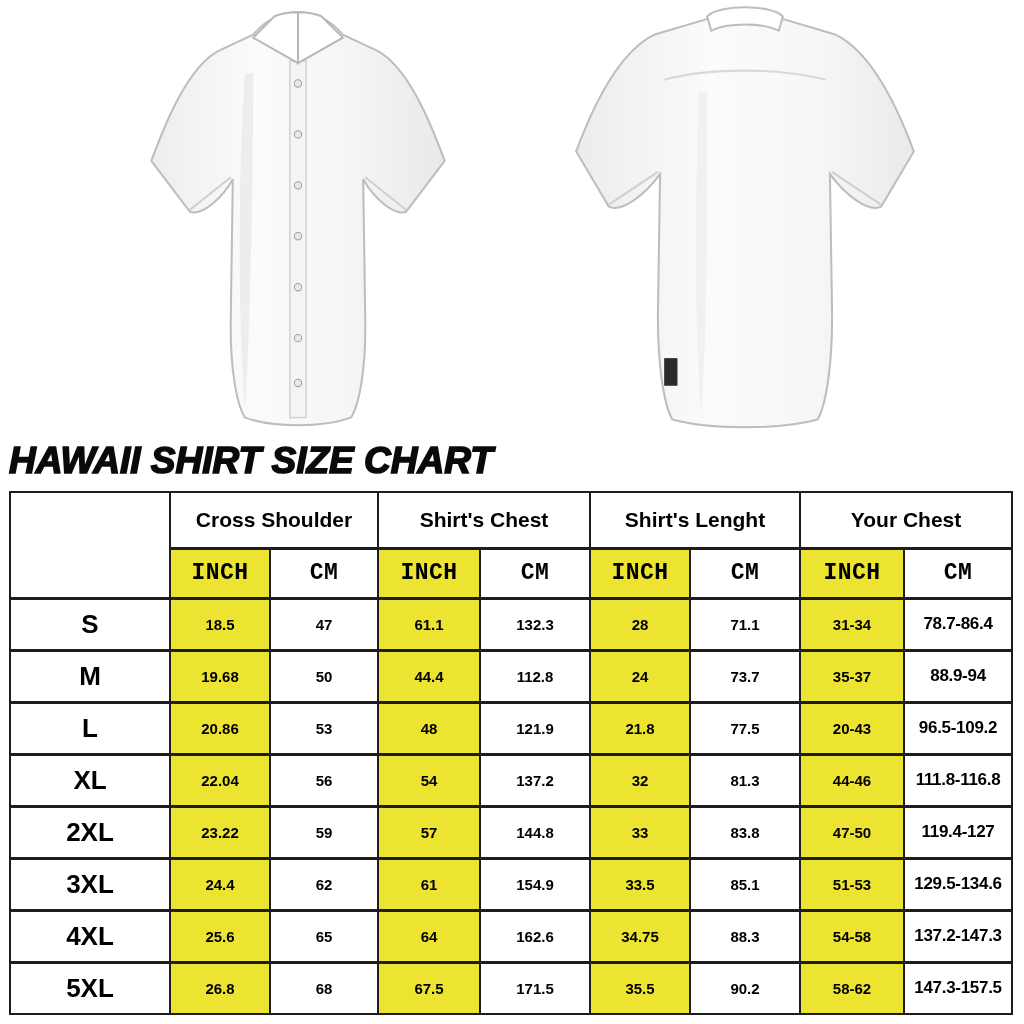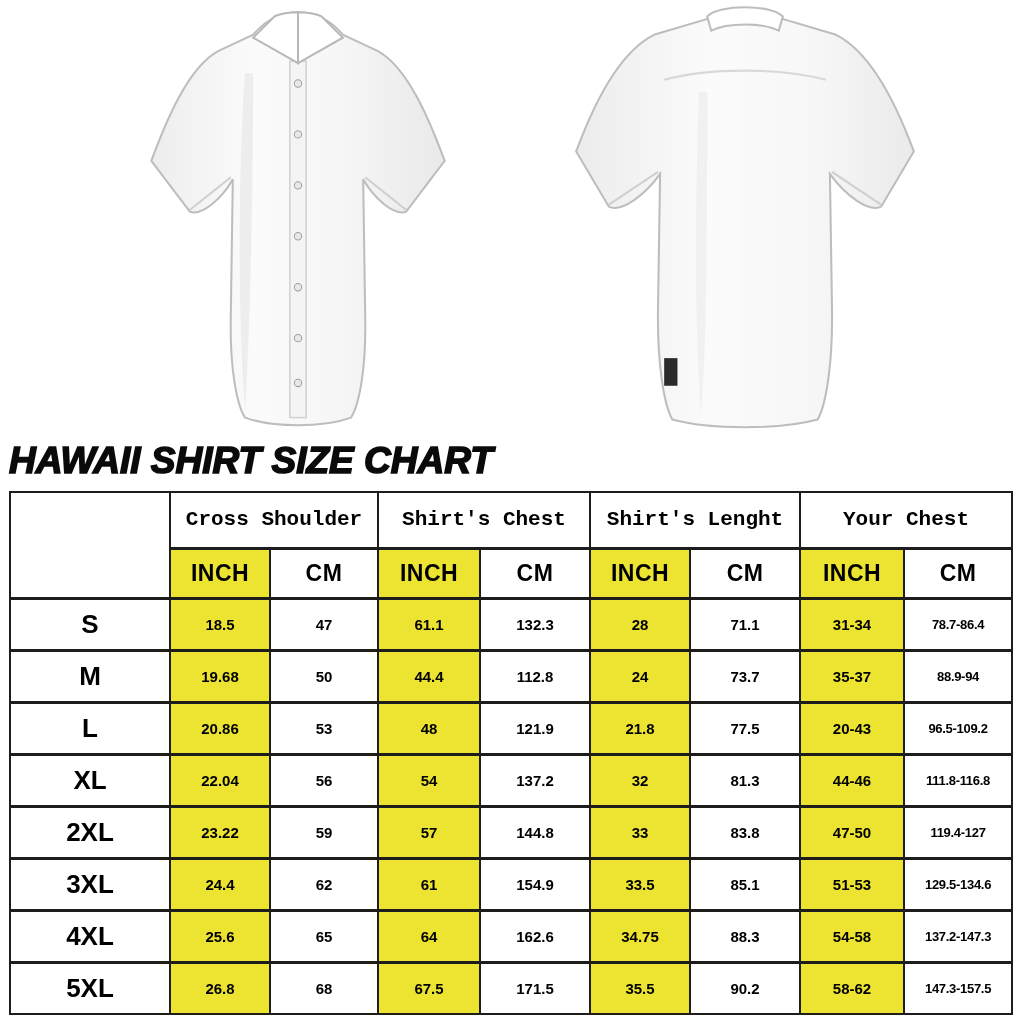--- a/index.html
+++ b/index.html
@@ -27,30 +27,30 @@
     border-collapse:collapse;table-layout:fixed;
     background:#fff;
   }
   .size-chart th,.size-chart td{
     border:2px solid var(--border-color);
     text-align:center;vertical-align:middle;
     font-weight:bold;color:var(--text-color);
     padding:0;overflow:hidden;white-space:nowrap;
     background:#ffffff;
   }
-  .size-chart thead tr.group-row{height:56px;font-family:Liberation Mono, monospace;}
+  .size-chart thead tr.group-row{height:56px;}
   .size-chart thead tr.unit-row{height:50px;}
   .size-chart tbody tr{height:52px;}
   .size-chart tbody td, .size-chart tbody th{border-top-width:3px;}
   .size-chart thead tr.unit-row th{border-top-width:3px;}
   .group-label{font-size:21px;}
-  .unit-label{font-size:23px;letter-spacing:0.5px;}
+  .unit-label{font-size:23px;letter-spacing:0.5px;font-family:Liberation Mono, monospace;}
   .size-cell{font-size:26px;}
   .val{font-size:15px;}
-  .val-small{font-size:13px;letter-spacing:-0.3px;}
+  .val-small{font-size:17px;letter-spacing:-0.3px;}
   .yellow{background:var(--highlight-yellow) !important;}
 </style>
 </head>
 <body>
 
 <div class="shirt shirt-front" role="img" aria-label="white short-sleeve shirt front view">
   <svg viewBox="0 0 340 430" width="360" height="438">
     <defs>
       <linearGradient id="fgrad" x1="0" y1="0" x2="1" y2="0">
         <stop offset="0" stop-color="#ededed"></stop>

